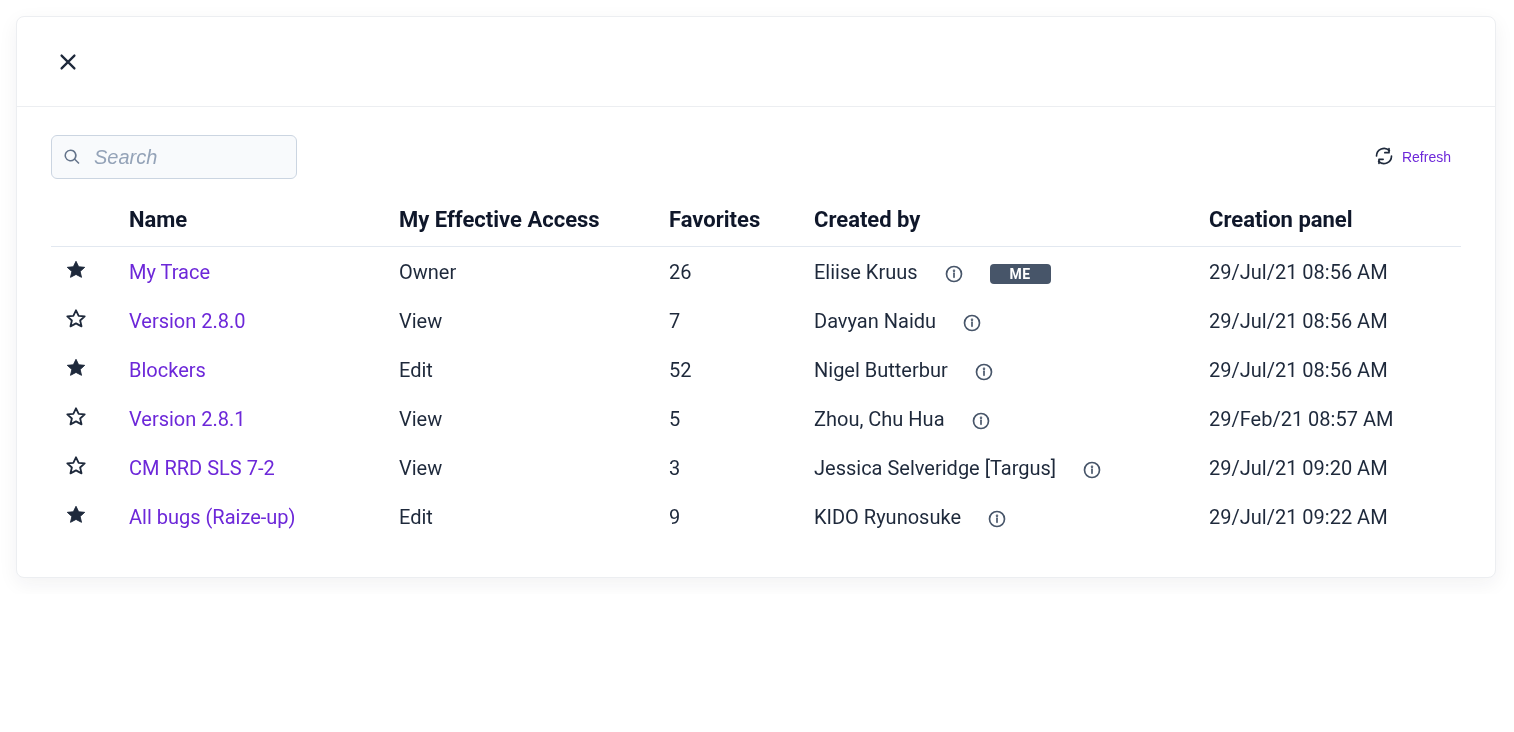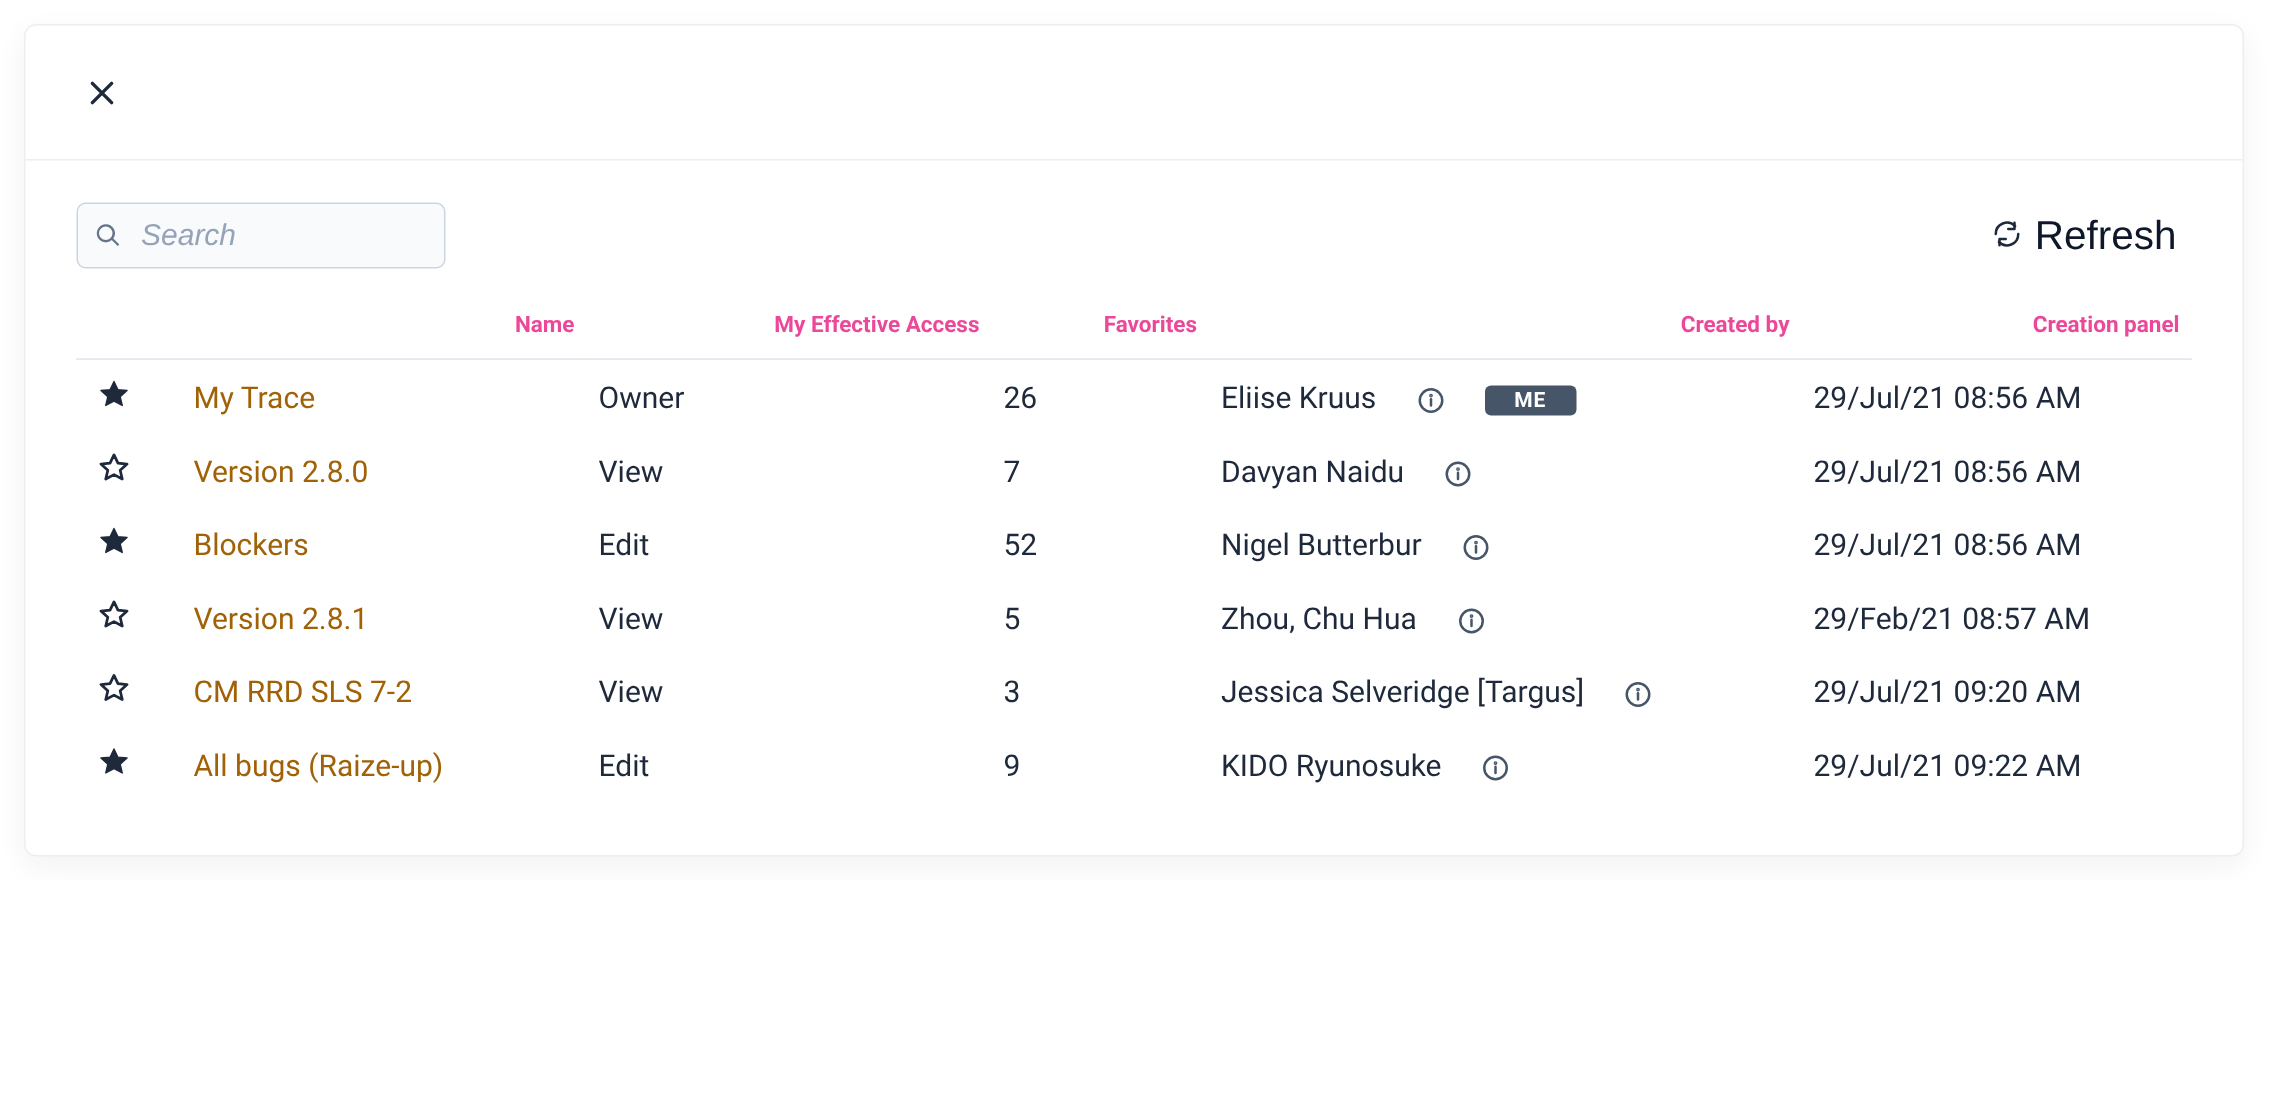--- a/index.html
+++ b/index.html
@@ -77,36 +77,36 @@
     font-style: italic;
   }
   .search-input::placeholder { color: #94a3b8; }
   .refresh-btn {
     background: none;
     border: none;
     cursor: pointer;
     display: flex;
     align-items: center;
     gap: 8px;
-    font-size: 27px;
+    font-size: 14px;
     font-weight: 500;
-    color: #0f172a;
+    color: #6d28d9;
     padding: 6px 10px;
   }
   .refresh-btn svg { width: 20px; height: 20px; stroke: #1e293b; stroke-width: 2; fill: none; }
 
   table {
     width: 100%;
     border-collapse: collapse;
   }
   thead th {
-    text-align: right;
-    font-size: 15px;
+    text-align: left;
+    font-size: 22px;
     font-weight: 700;
-    color: #ec4899;
+    color: #0f172a;
     padding: 14px 8px 14px;
     border-bottom: 1px solid #e2e8f0;
   }
   tbody td {
     font-size: 20px;
     color: #1e293b;
     padding: 12px 8px;
     vertical-align: middle;
   }
   .col-fav  { width: 70px; padding-left: 14px; }
@@ -116,21 +116,21 @@
   .col-created { width: 395px; }
 
   .star-btn {
     background: none; border: none; cursor: pointer;
     padding: 0; display: flex; align-items: center;
   }
   .star-btn svg { width: 22px; height: 22px; }
   .star-filled svg { fill: #1e293b; stroke: #1e293b; }
   .star-empty  svg { fill: none; stroke: #1e293b; stroke-width: 2; }
 
-  .name-link { color: #a16207; text-decoration: none; cursor: pointer; }
+  .name-link { color: #6d28d9; text-decoration: none; cursor: pointer; }
 
   .creator-cell { display: flex; align-items: flex-end; gap: 26px; }
   .info-icon { display: inline-flex; }
   .info-icon svg { width: 20px; height: 20px; stroke: #475569; stroke-width: 2; fill: none; }
 
   .me-badge {
     display: inline-flex;
     align-items: center;
     justify-content: center;
     background: #475569;

